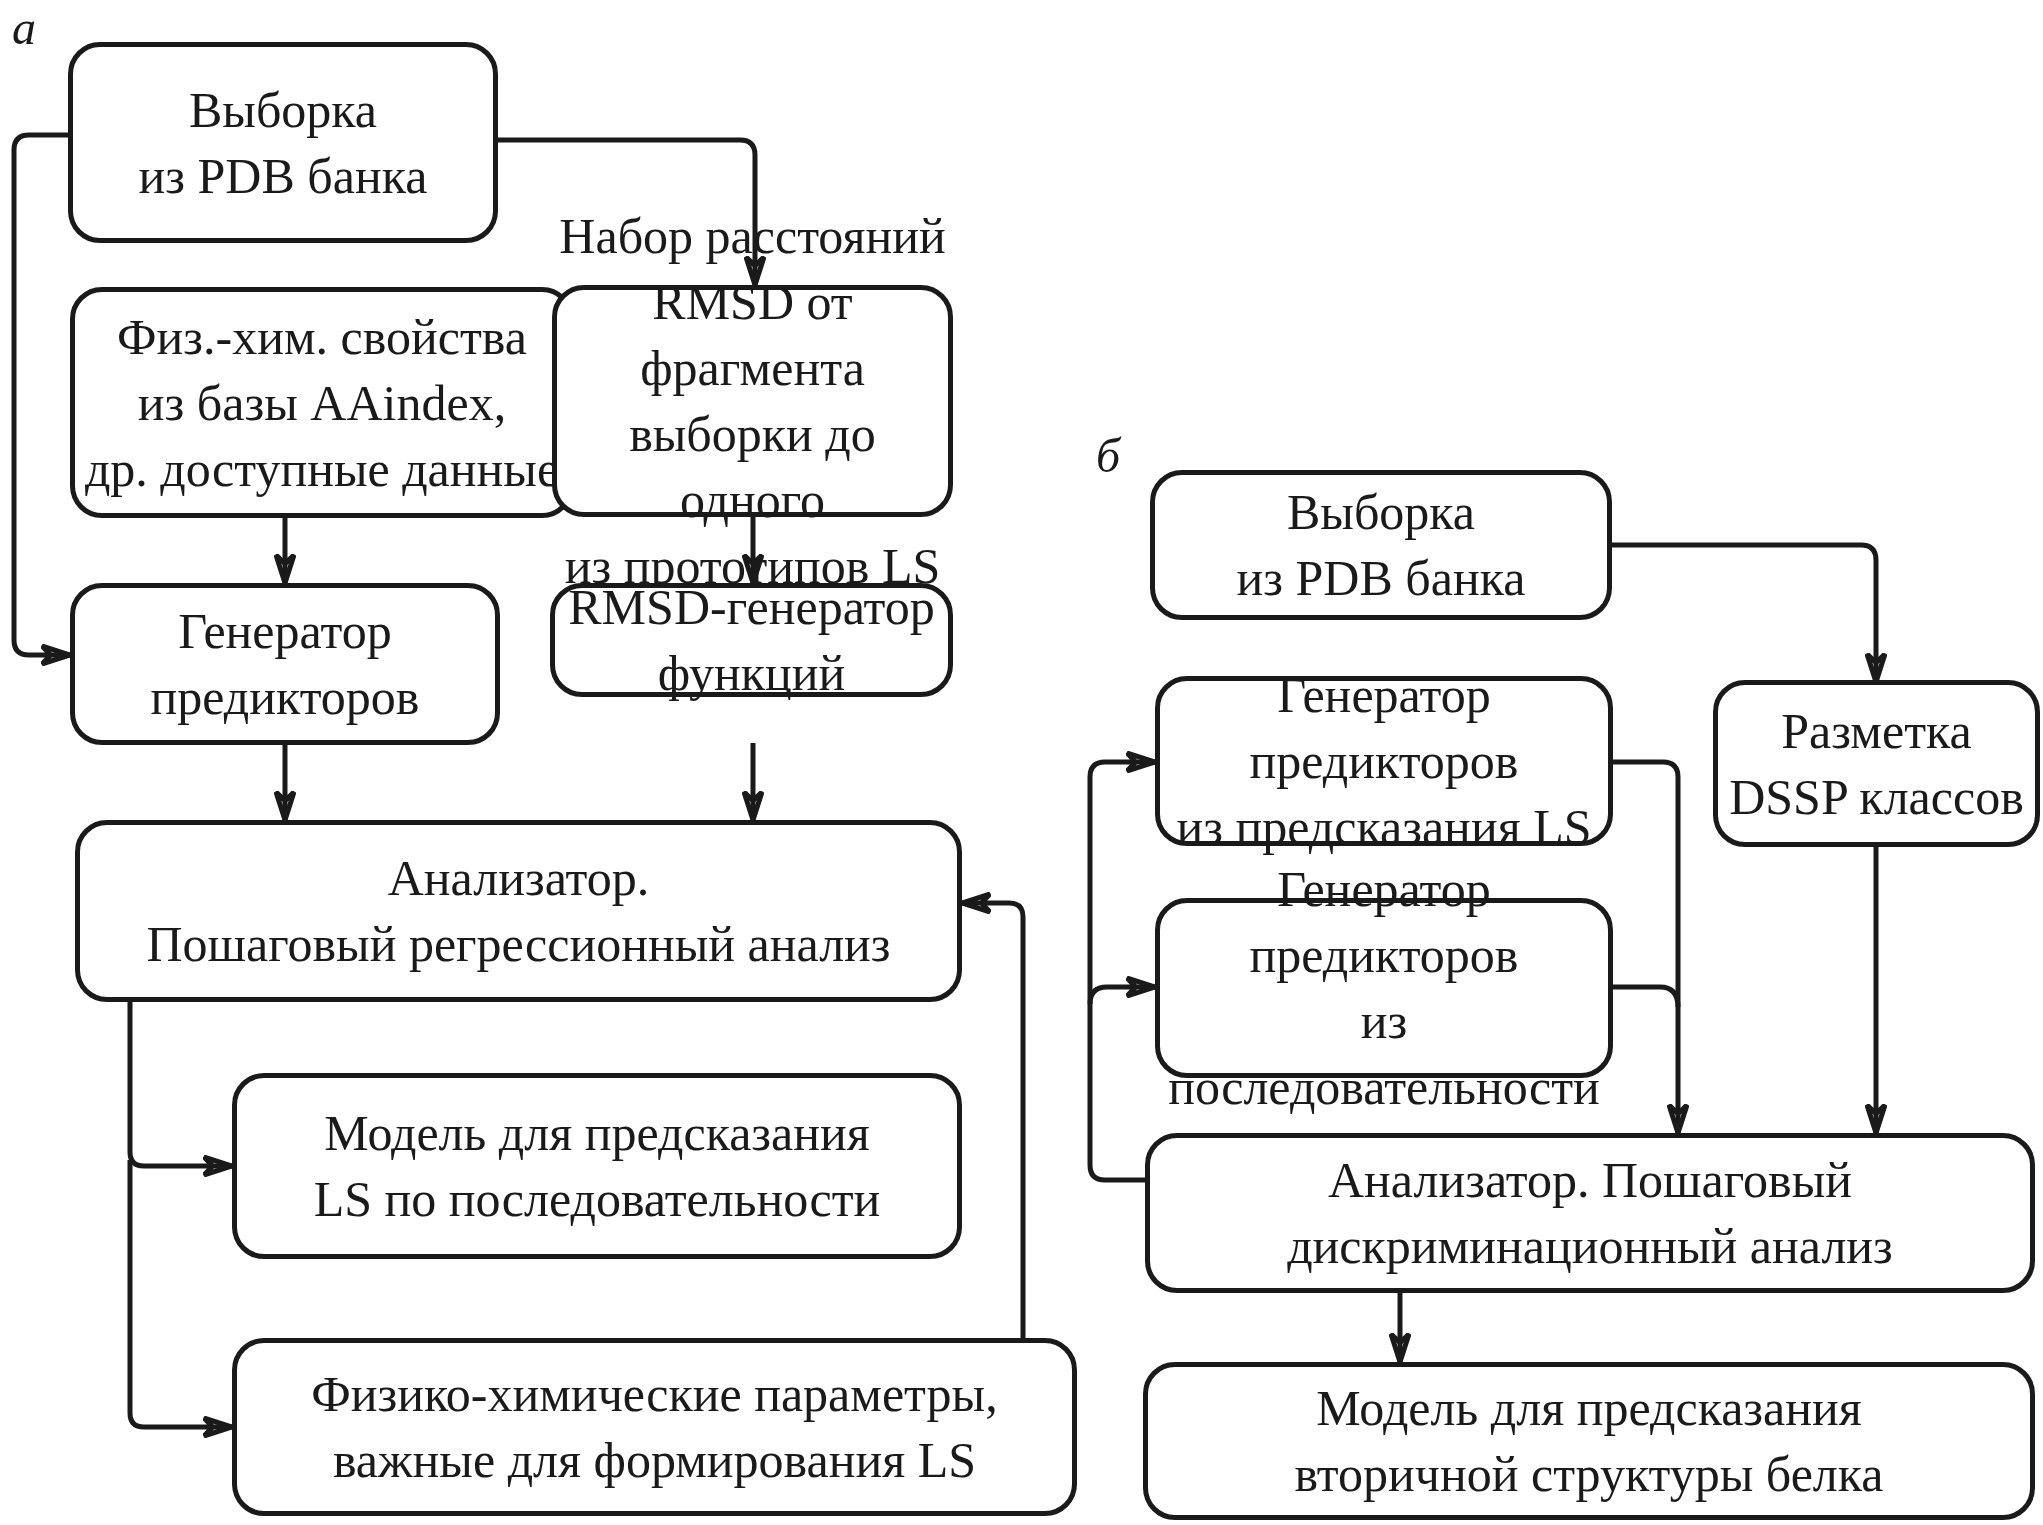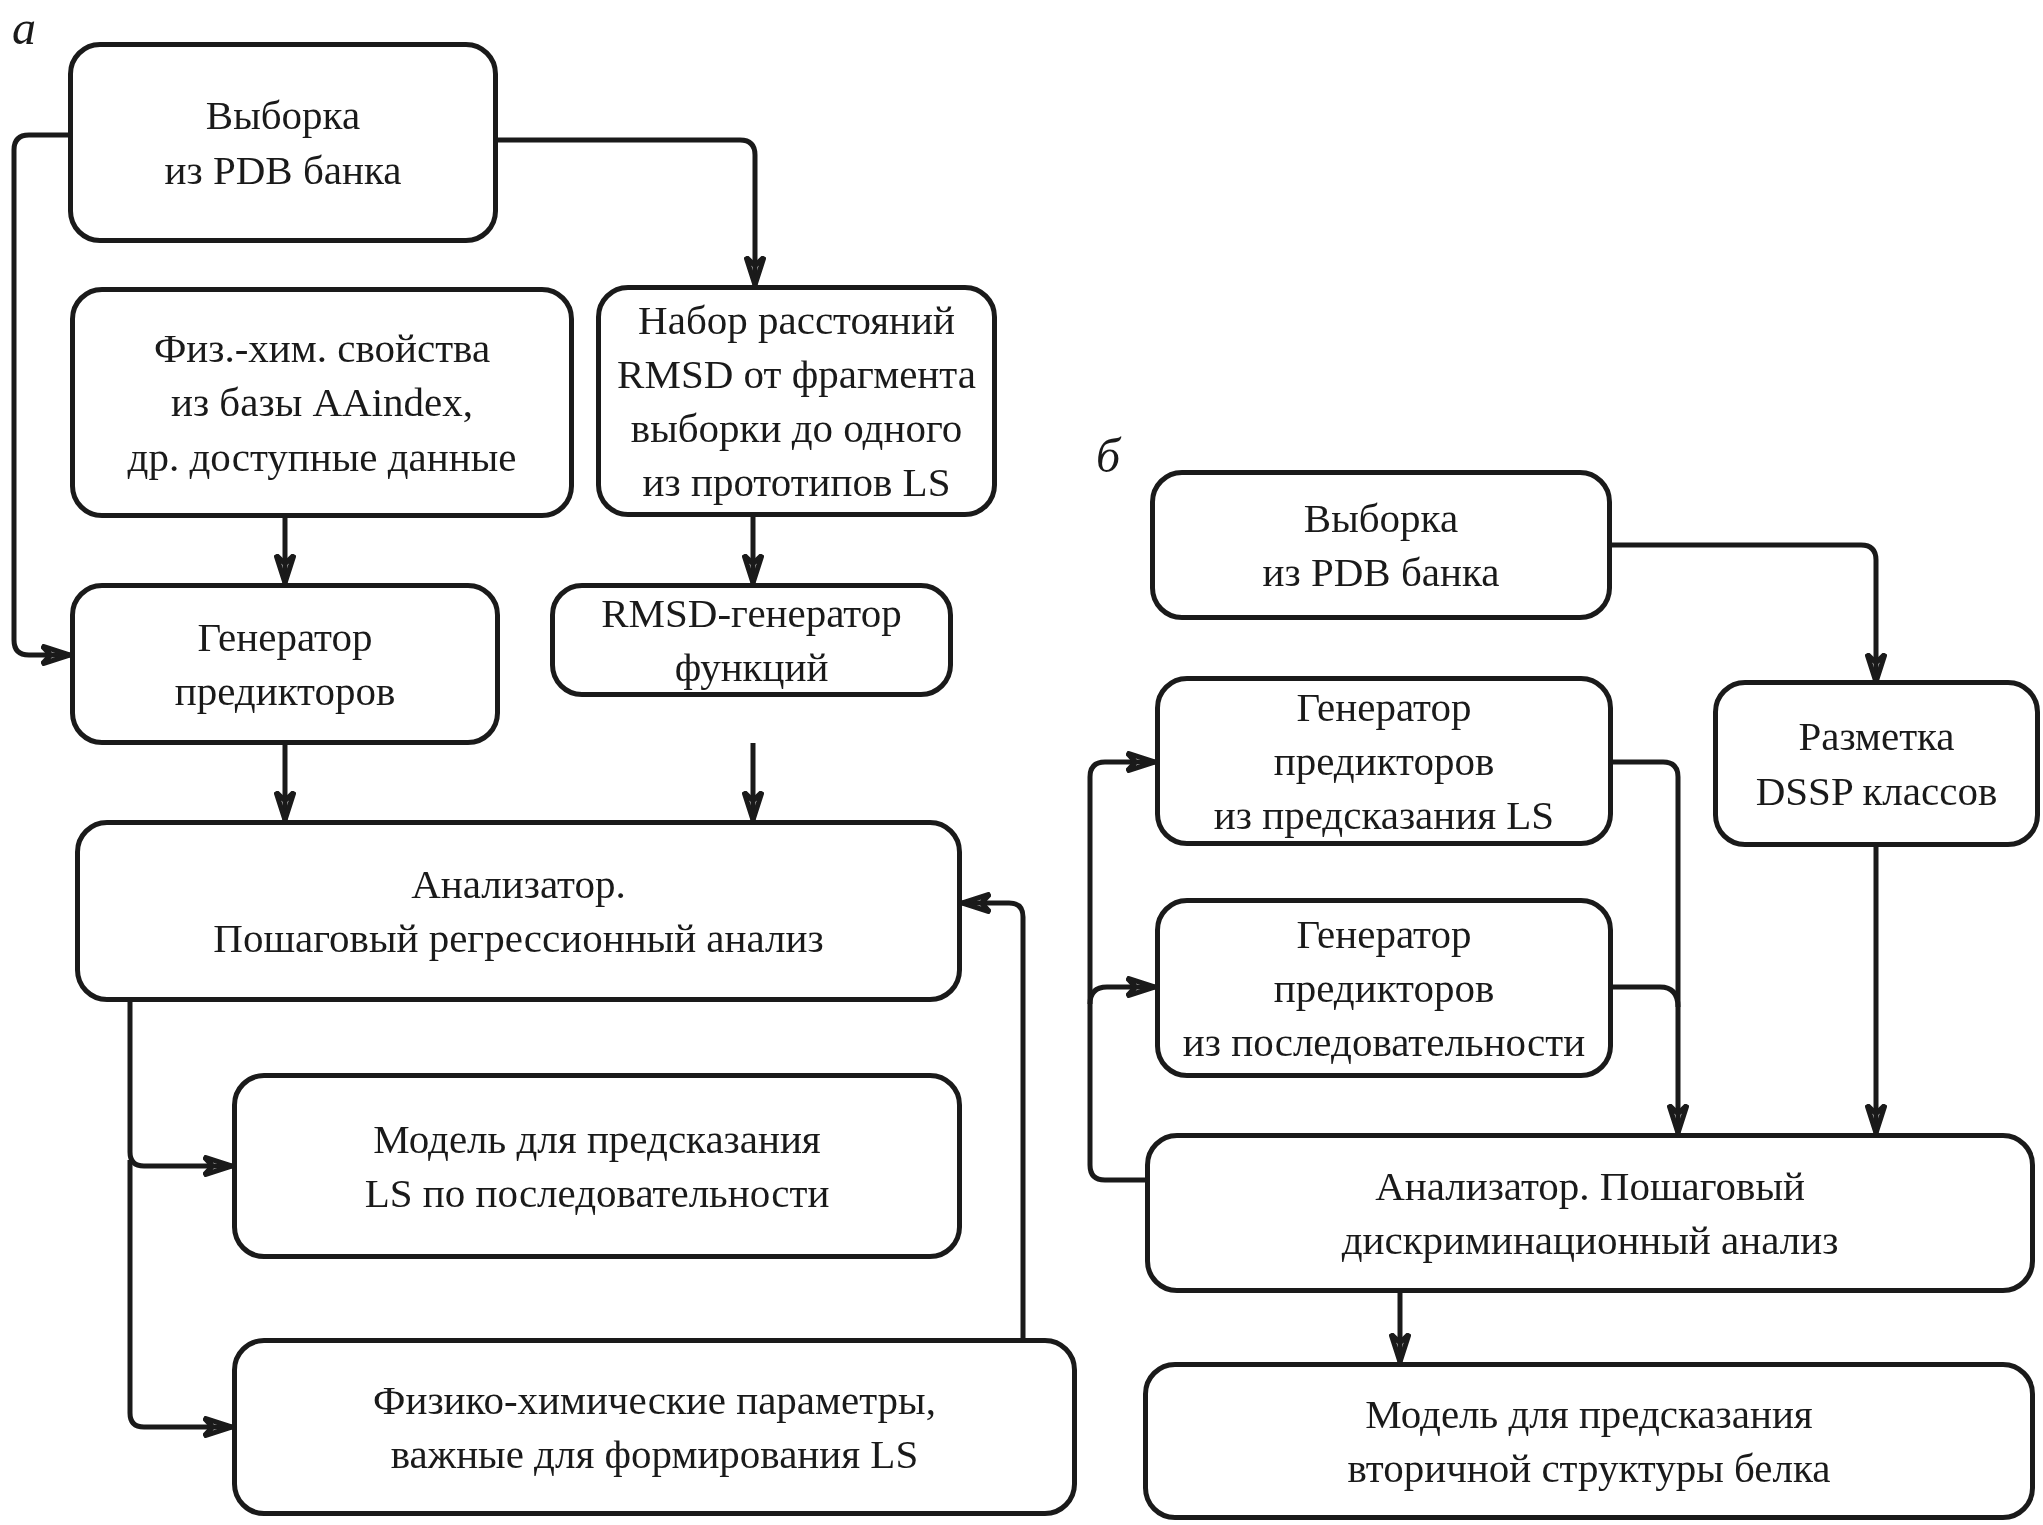--- a/index.html
+++ b/index.html
@@ -12,29 +12,29 @@
     overflow:hidden;
   }
   .connectors{position:absolute;left:0;top:0;width:2043px;height:1525px;color:var(--line,#1a1a1a);}
   .connectors path{stroke:currentColor;stroke-width:5;fill:none;}
   .box{
     position:absolute;box-sizing:border-box;
     border:5px solid var(--line,#1a1a1a);
     border-radius:32px;background:#ffffff;
     display:flex;align-items:center;justify-content:center;
     text-align:center;white-space:pre-line;
-    font-size:41px;line-height:1.32;
+    font-size:50px;line-height:1.32;
   }
   .panel-label{position:absolute;font-style:italic;font-size:48px;line-height:1;}
   #label-a{left:12px;top:4px;}
   #label-b{left:1096px;top:432px;}
   
   #box-a1{left:68px;top:42px;width:430px;height:201px;}
   #box-a2{left:70px;top:287px;width:504px;height:231px;}
-  #box-a3{left:552px;top:285px;width:401px;height:232px;margin-left:44px;}
+  #box-a3{left:552px;top:285px;width:401px;height:232px;}
   #box-a4{left:70px;top:583px;width:430px;height:162px;}
   #box-a5{left:550px;top:583px;width:403px;height:114px;}
   #box-a6{left:75px;top:820px;width:887px;height:182px;}
   #box-a7{left:232px;top:1073px;width:730px;height:186px;}
   #box-a8{left:232px;top:1338px;width:845px;height:178px;}
   
   #box-b1{left:1150px;top:470px;width:462px;height:150px;}
   #box-b2{left:1155px;top:676px;width:458px;height:170px;}
   #box-b3{left:1155px;top:898px;width:458px;height:180px;}
   #box-b4{left:1713px;top:680px;width:327px;height:167px;}

